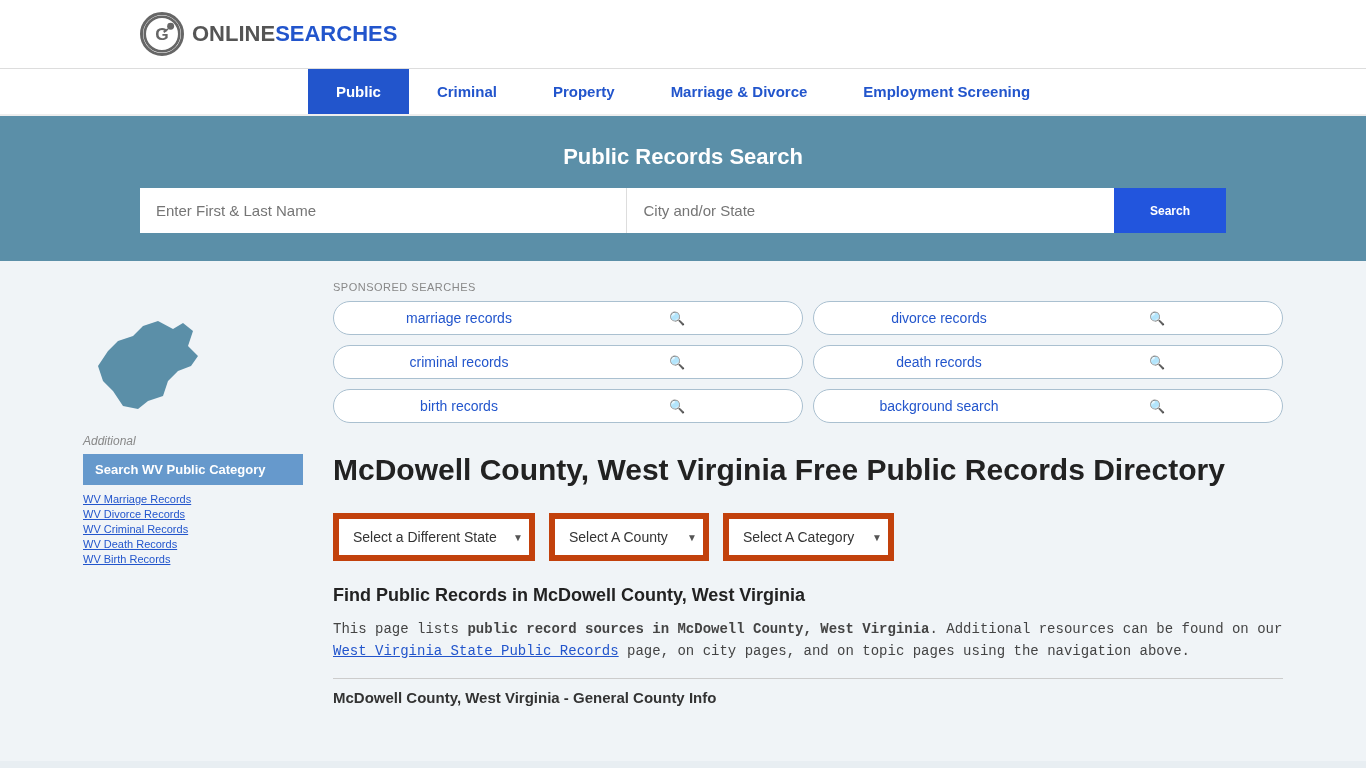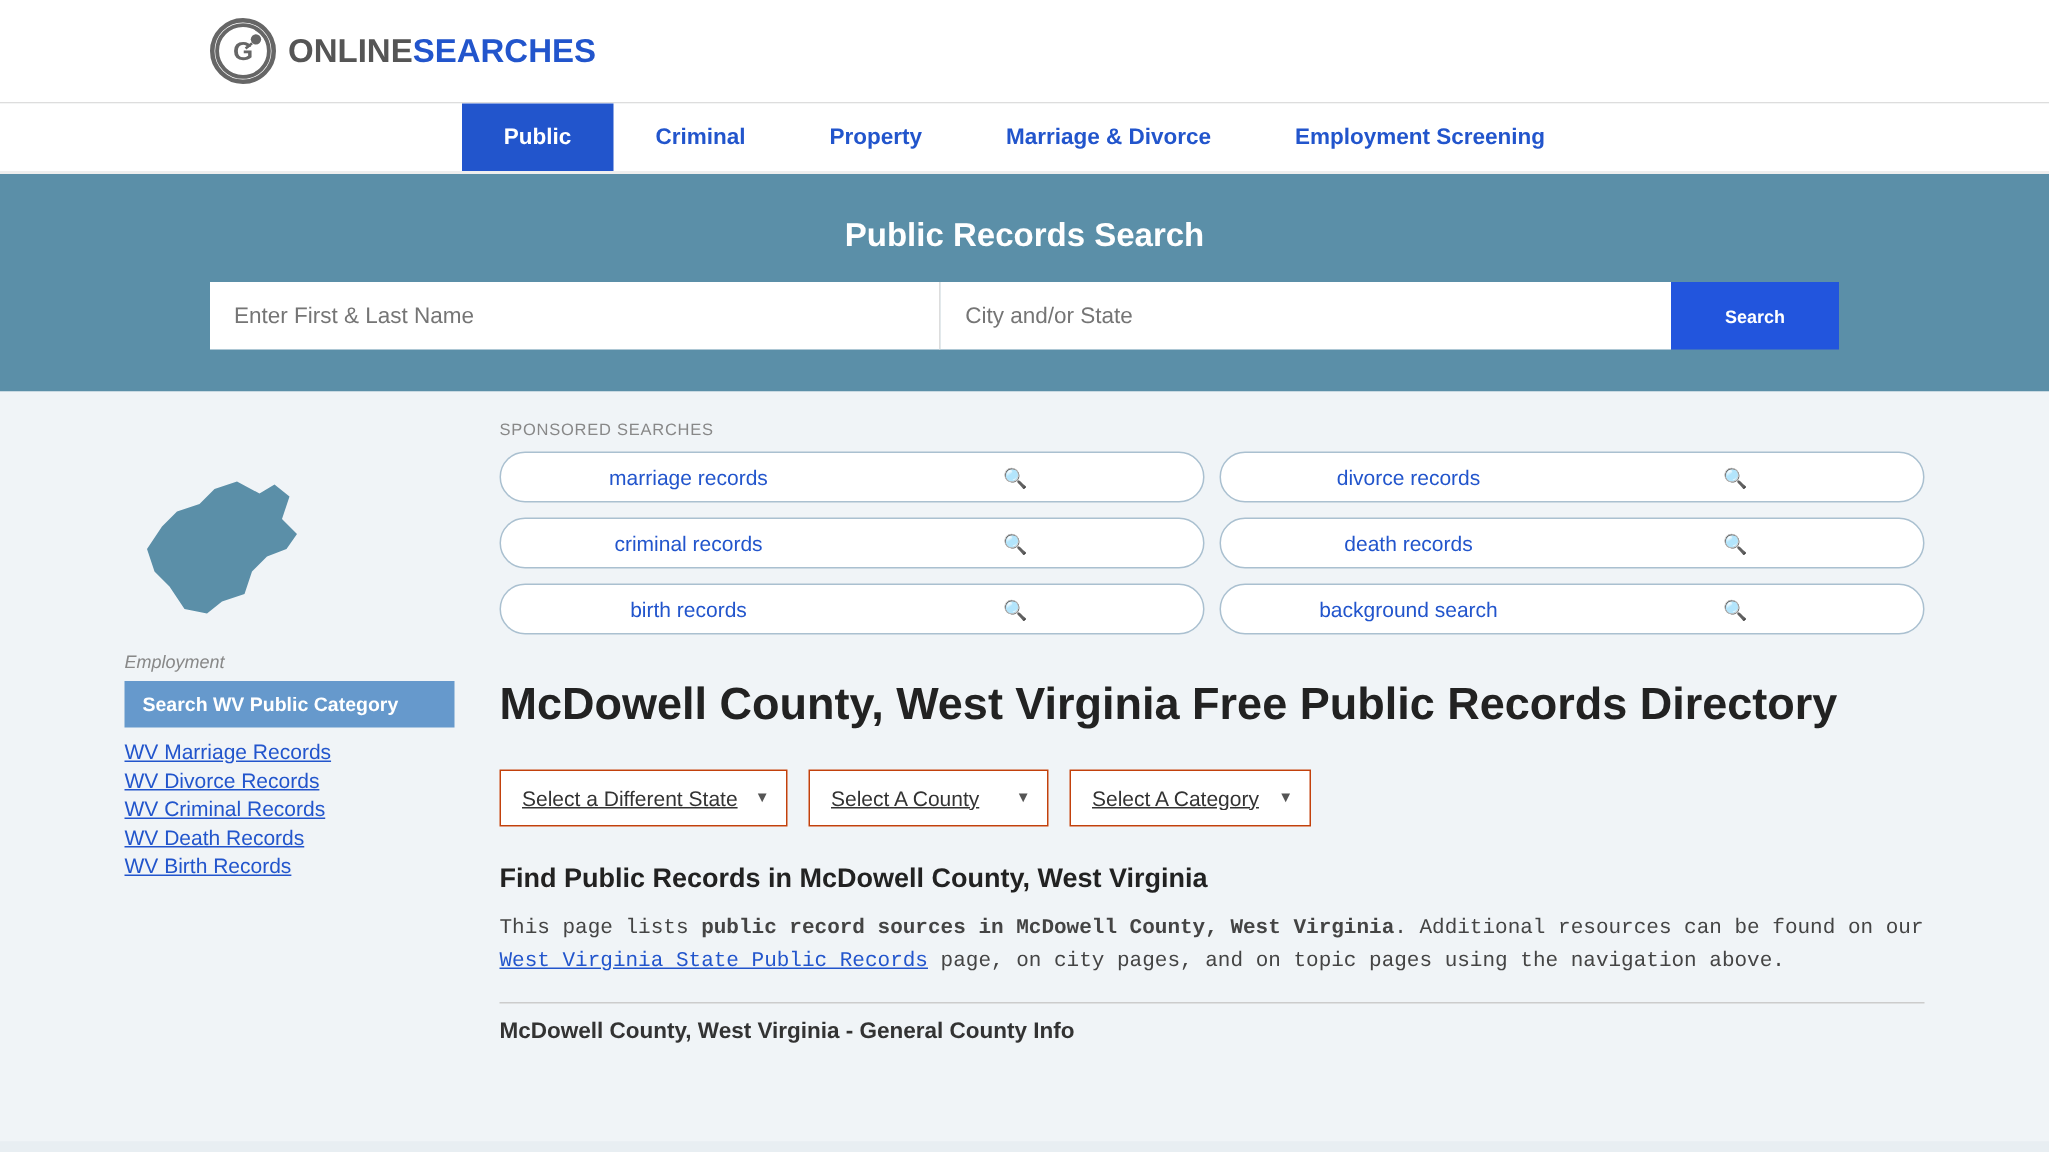--- a/index.html
+++ b/index.html
@@ -26,39 +26,39 @@
     .search-form input:first-child { border-right: 1px solid #ddd; }
     .search-btn { background: #2255dd; color: #fff; border: none; padding: 14px 36px; font-size: 12px; font-weight: bold; cursor: pointer; }
 
     
     .main { max-width: 1240px; margin: 0 auto; padding: 0 20px; display: flex; gap: 0; }
 
     
     .sidebar { width: 220px; flex-shrink: 0; padding: 20px 0 20px 0; }
     .sidebar .advertising { font-size: 12px; color: #888; margin-bottom: 6px; font-style: italic; }
     .sidebar .sidebar-ad-box { background: #6699cc; color: #fff; padding: 8px 12px; font-weight: bold; font-size: 13px; margin-bottom: 8px; cursor: pointer; }
-    .sidebar .sidebar-links a { display: block; color: #2255cc; font-size: 14px; margin-bottom: 3px; }
+    .sidebar .sidebar-links a { display: block; color: #2255cc; font-size: 11px; margin-bottom: 3px; }
 
     
     .content { flex: 1; padding: 20px 0 20px 30px; }
 
     
     .sponsored-label { font-size: 11px; color: #888; letter-spacing: 0.5px; margin-bottom: 8px; text-transform: uppercase; }
     .sponsored-grid { display: grid; grid-template-columns: repeat(2, 1fr); gap: 10px; margin-bottom: 28px; }
     .sponsored-pill { border: 1px solid #aac0d0; border-radius: 20px; padding: 8px 16px; display: flex; align-items: center; justify-content: space-between; background: #fff; cursor: pointer; }
     .sponsored-pill span { color: #2255cc; font-size: 14px; flex: 1; text-align: center; }
     .sponsored-pill .search-icon { color: #666; font-size: 13px; }
 
     
     .page-title-row { display: flex; align-items: flex-end; gap: 20px; margin-bottom: 24px; }
     .page-title h1 { font-size: 30px; font-weight: bold; color: #222; line-height: 1.25; }
 
     
     .dropdowns-row { display: flex; gap: 14px; margin-bottom: 24px; }
-    .dropdown-select { border: 1px solid #c2410c; background: #fff; padding: 10px 14px; font-size: 14px; color: #333; cursor: pointer; appearance: none; -webkit-appearance: none; min-width: 160px; text-decoration: underline; }
+    .dropdown-select { border: 6px solid #c2410c; background: #fff; padding: 10px 14px; font-size: 14px; color: #333; cursor: pointer; appearance: none; -webkit-appearance: none; min-width: 160px; }
     .dropdown-wrapper { position: relative; display: inline-block; }
     .dropdown-wrapper::after { content: '▼'; position: absolute; right: 12px; top: 50%; transform: translateY(-50%); font-size: 10px; color: #555; pointer-events: none; }
     .dropdown-wrapper select { padding-right: 32px; width: 100%; }
 
     
     .find-heading { font-size: 18px; font-weight: bold; color: #222; margin-bottom: 12px; }
 
     
     .desc-text { font-size: 14px; color: #444; line-height: 1.6; margin-bottom: 16px; font-family: Liberation Mono, monospace; }
     .desc-text strong { font-weight: bold; }
@@ -113,21 +113,21 @@
   <div class="main">
 
     <div class="sidebar">
 
       <div style="margin-bottom:10px; margin-top:20px;">
         <svg width="130" height="120" viewBox="0 0 130 120">
           <path class="wv-state" d="M30,90 L20,80 L15,65 L25,50 L35,40 L50,35 L60,25 L75,20 L90,28 L100,22 L110,30 L105,45 L115,55 L108,65 L95,70 L85,80 L80,95 L65,100 L55,108 L40,105 Z"></path>
         </svg>
       </div>
 
-      <div class="advertising">Employment</div>
+      <div class="advertising">Additional</div>
       <div class="sidebar-ad-box">Search WV Public Category</div>
       <div class="sidebar-links">
         <a href="#">WV Marriage Records</a>
         <a href="#">WV Divorce Records</a>
         <a href="#">WV Criminal Records</a>
         <a href="#">WV Death Records</a>
         <a href="#">WV Birth Records</a>
       </div>
     </div>
 

